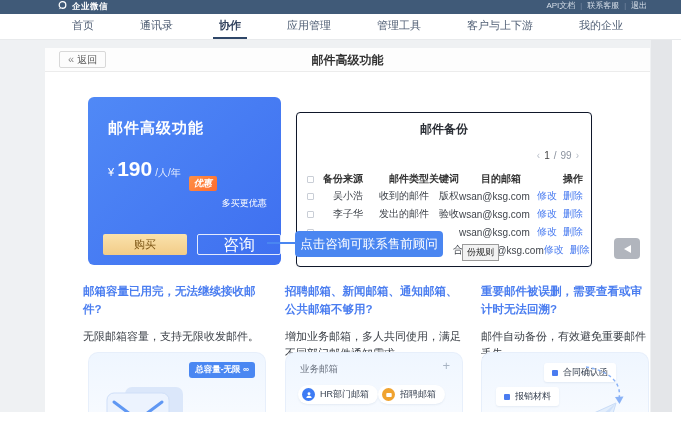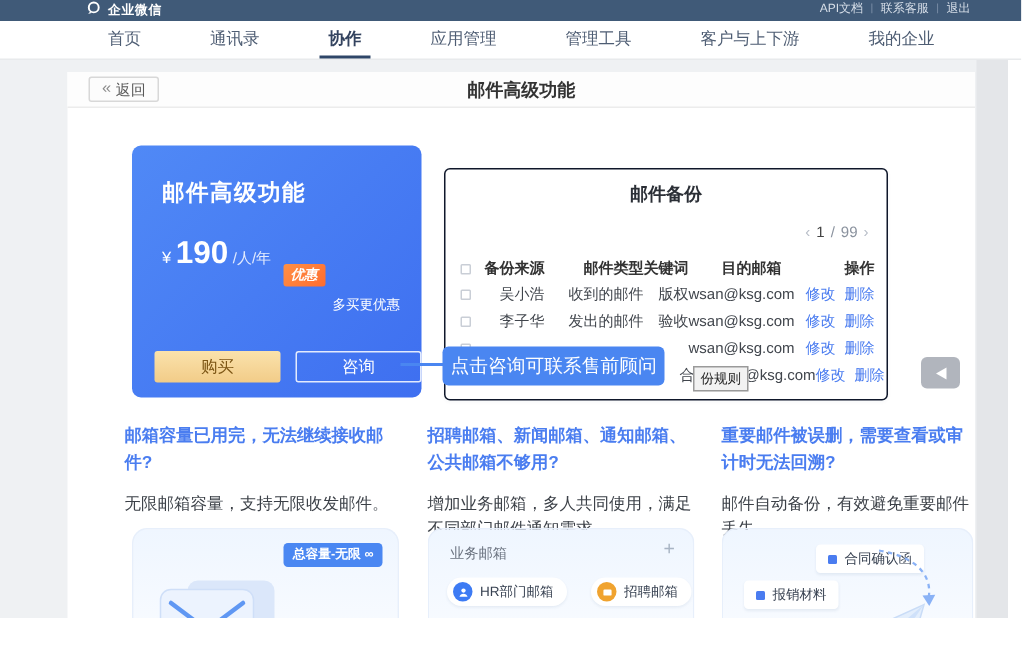--- a/index.html
+++ b/index.html
@@ -47,21 +47,21 @@
   .cur { color:#fff; font-size:11px; margin-right:3px; }
   .amount { color:#fff; font-size:21px; font-weight:bold; }
   .unit { color:rgba(255,255,255,.85); font-size:10px; margin-left:3px; }
   .disc-badge { align-self:center; margin-left:8px; background:linear-gradient(135deg,#ff9046,#ff6c2e); color:#fff;
                 font-size:9px; font-style:italic; font-weight:bold; padding:1px 5px; border-radius:2px; }
   .disc-note { align-self:center; margin-left:5px; color:#fff; font-size:9px;margin-top:40px; }
   .promo-btns { position:absolute; left:15px; top:137px; display:flex; gap:10px; }
   .btn-buy { width:84px; height:21px; border:none; border-radius:2px; background:linear-gradient(180deg,#fae2ac,#f2cc88);
              color:#7c5514; font-size:11px; cursor:pointer; font-family:inherit; }
   .btn-consult { width:84px; height:21px; background:transparent; border:1px solid rgba(255,255,255,.85); border-radius:2px;
-                 color:#fff; font-size:11px; cursor:pointer; font-family:inherit; }
+                 color:#fff; font-size:16px; cursor:pointer; font-family:inherit; }
 
   
   .panel { position:absolute; left:251px; top:64px; width:296px; height:155px; background:#fff;
            border:1px solid #0f172a; border-radius:4px; box-shadow:0 1px 3px rgba(20,40,80,.04); z-index:3; overflow:hidden; }
   .panel-title { position:absolute; left:0; top:8px; width:100%; text-align:center; font-size:12px; font-weight:bold; color:#2b2f36; }
   .add-btn { position:absolute; left:16px; top:32px; background:#4a7cf0; color:#fff; border:none; border-radius:3px;
              font-size:10px; padding:4px 9px; cursor:pointer; font-family:inherit; }
   .pager { position:absolute; right:12px; top:37px; font-size:10px; color:#8a929e; display:flex; gap:4px; align-items:center; }
   .pager .pg-arrow { color:#b8bec8; cursor:pointer; }
   .pager .pg-cur { color:#444; }
@@ -97,21 +97,21 @@
 
   
   .pcard { position:absolute; top:304px; height:86px; border-radius:10px 10px 0 0;
            background:linear-gradient(180deg,#eff6ff,#fafcff); border:1px solid #e7effb; border-bottom:none; z-index:3; }
   .p1 { left:43px; width:178px; } .p2 { left:240px; width:178px; } .p3 { left:436px; width:168px; }
   .cap-badge { position:absolute; right:10px; top:9px; background:#4a87f2; color:#fff; font-size:8.5px; font-weight:bold;
                padding:2px 6px; border-radius:3px; white-space:nowrap; }
   .env-illu { position:absolute; left:14px; top:30px; }
   .p2-label { position:absolute; left:14px; top:10px; font-size:9.5px; color:#6b7380; }
   .p2-plus { position:absolute; right:12px; top:5px; font-size:13px; color:#a8b4c4; }
-  .pill-row { position:absolute; left:12px; top:32px; display:flex; gap:16px; }
+  .pill-row { position:absolute; left:12px; top:32px; display:flex; gap:0; }
   .pill { display:flex; align-items:center; gap:5px; background:#fff; border-radius:13px; padding:3px 9px 3px 4px;
           box-shadow:0 1px 2px rgba(30,60,120,.08); font-size:9px; color:#374151; white-space:nowrap; }
   .circ { width:13px; height:13px; border-radius:50%; display:flex; align-items:center; justify-content:center; flex:none; }
   .circ.blue { background:#3d7bf4; } .circ.orange { background:#f0a32f; }
   .doc-pill { position:absolute; left:14px; display:flex; align-items:center; gap:5px; background:#fff; border-radius:3px;
               padding:3px 8px; box-shadow:0 1px 2px rgba(30,60,120,.08); font-size:9px; color:#374151; white-space:nowrap; }
   .dp1 { top:10px;margin-left:48px; } .dp2 { top:34px; }
   .sq { width:6px; height:6px; background:#4a7cf0; border-radius:1px; flex:none; }
   .arrow-illu { position:absolute; left:102px; top:10px; }
   .plane-illu { position:absolute; left:84px; top:46px; }

